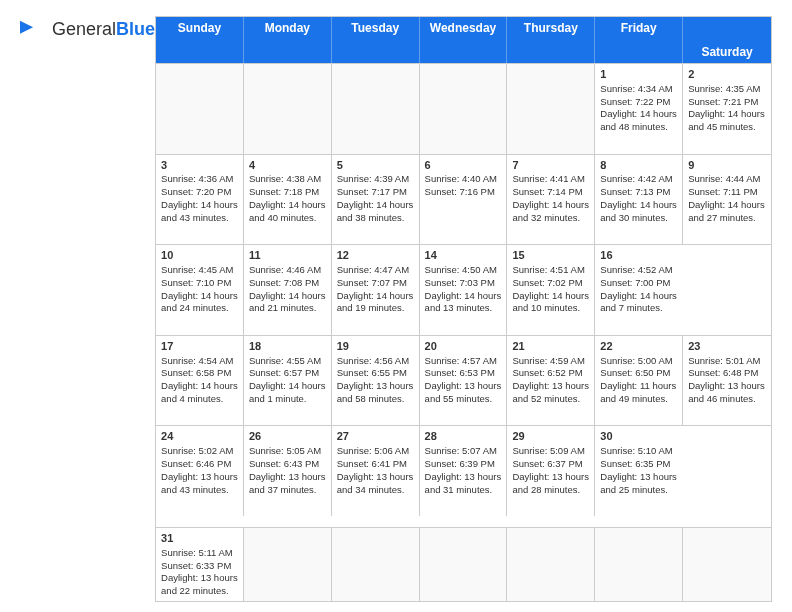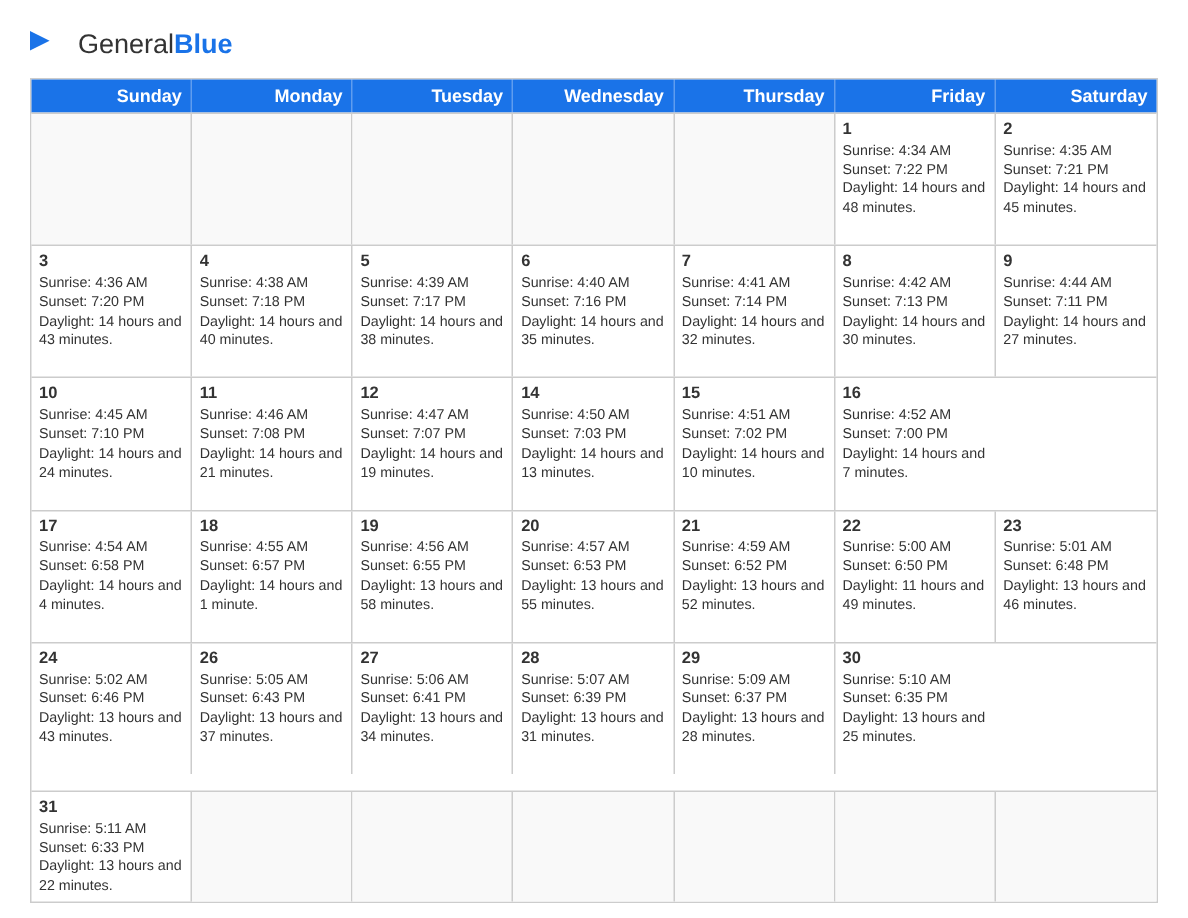--- a/index.html
+++ b/index.html
@@ -8,21 +8,21 @@
       background: #fff;
       width: 792px;
       height: 612px;
       overflow: hidden;
     }
     .page {
       width: 792px;
       height: 612px;
       padding: 16px 20px 10px 20px;
       display: flex;
-      flex-direction: column;
+      flex-direction: row;
     }
     .header {
       display: flex;
       justify-content: space-between;
       align-items: flex-start;
       margin-bottom: 8px;
     }
     .logo {
       display: flex;
       align-items: center;
@@ -64,24 +64,24 @@
     .cal-header-row {
       display: grid;
       grid-template-columns: repeat(7, 1fr);
       background: #1a73e8;
     }
     .cal-header-cell {
       color: #fff;
       font-size: 12px;
       font-weight: bold;
       padding: 4px 6px;
-      text-align: right;
+      text-align: center;
       border-right: 1px solid rgba(255,255,255,0.3);
     }
-    .cal-header-cell:last-child { border-right: none; }
+    .cal-header-cell:last-child { border-right: none; margin-top: 24px; }
     .cal-body {
       display: flex;
       flex-direction: column;
       flex: 1;
     }
     .cal-row {
       display: grid;
       grid-template-columns: repeat(7, 1fr);
       flex: 1;
       border-top: 1px solid #ccc;
@@ -176,21 +176,20 @@
           <div class="cal-cell">
             <span class="day-num">5</span>
             <div>Sunrise: 4:39 AM</div>
             <div>Sunset: 7:17 PM</div>
             <div>Daylight: 14 hours and 38 minutes.</div>
           </div>
           <div class="cal-cell">
             <span class="day-num">6</span>
             <div>Sunrise: 4:40 AM</div>
             <div>Sunset: 7:16 PM</div>
-            <div>Daylight: 14 hours and 35 minutes.</div>
           </div>
           <div class="cal-cell">
             <span class="day-num">7</span>
             <div>Sunrise: 4:41 AM</div>
             <div>Sunset: 7:14 PM</div>
             <div>Daylight: 14 hours and 32 minutes.</div>
           </div>
           <div class="cal-cell">
             <span class="day-num">8</span>
             <div>Sunrise: 4:42 AM</div>

